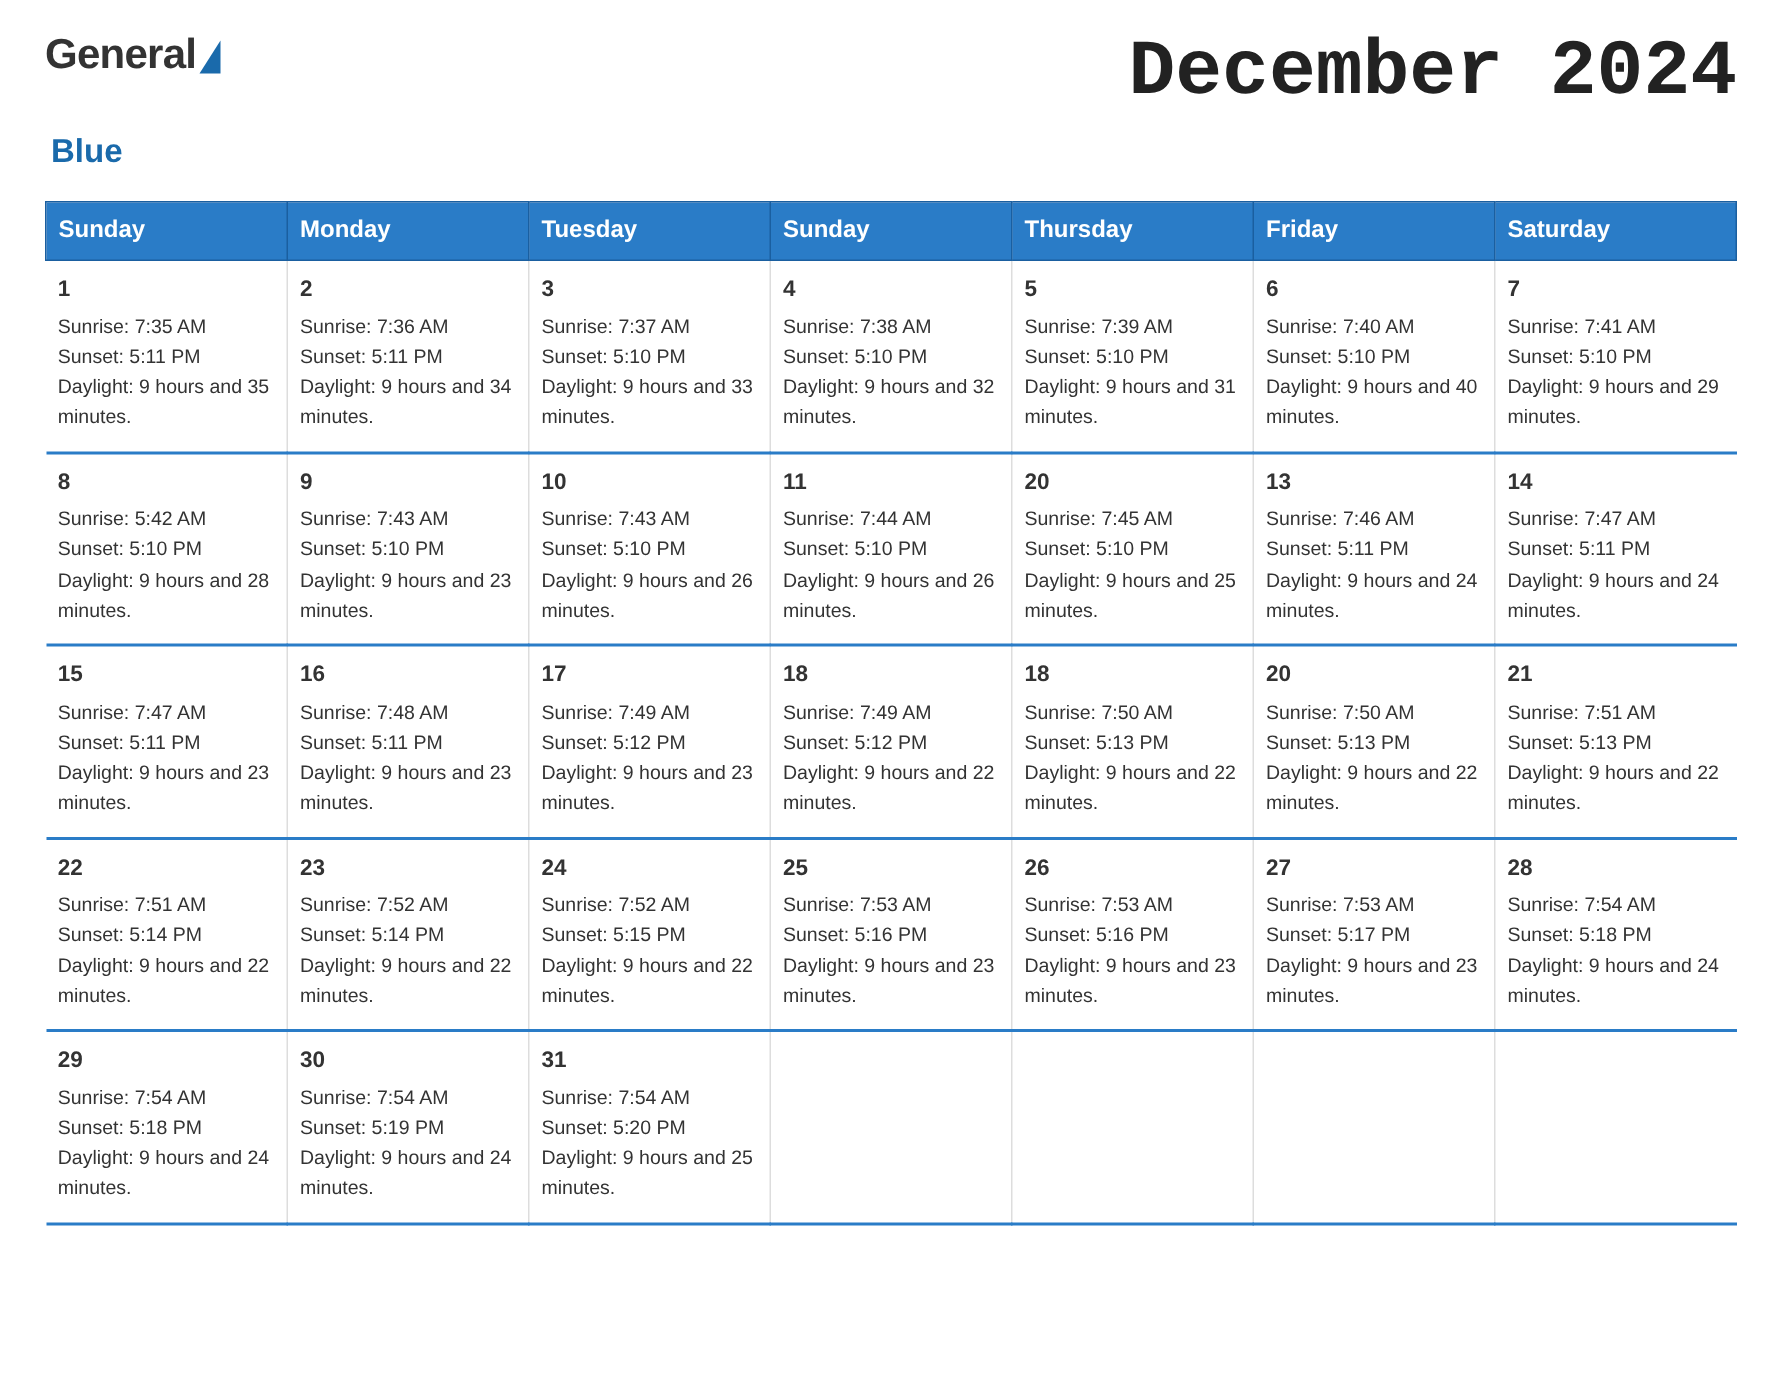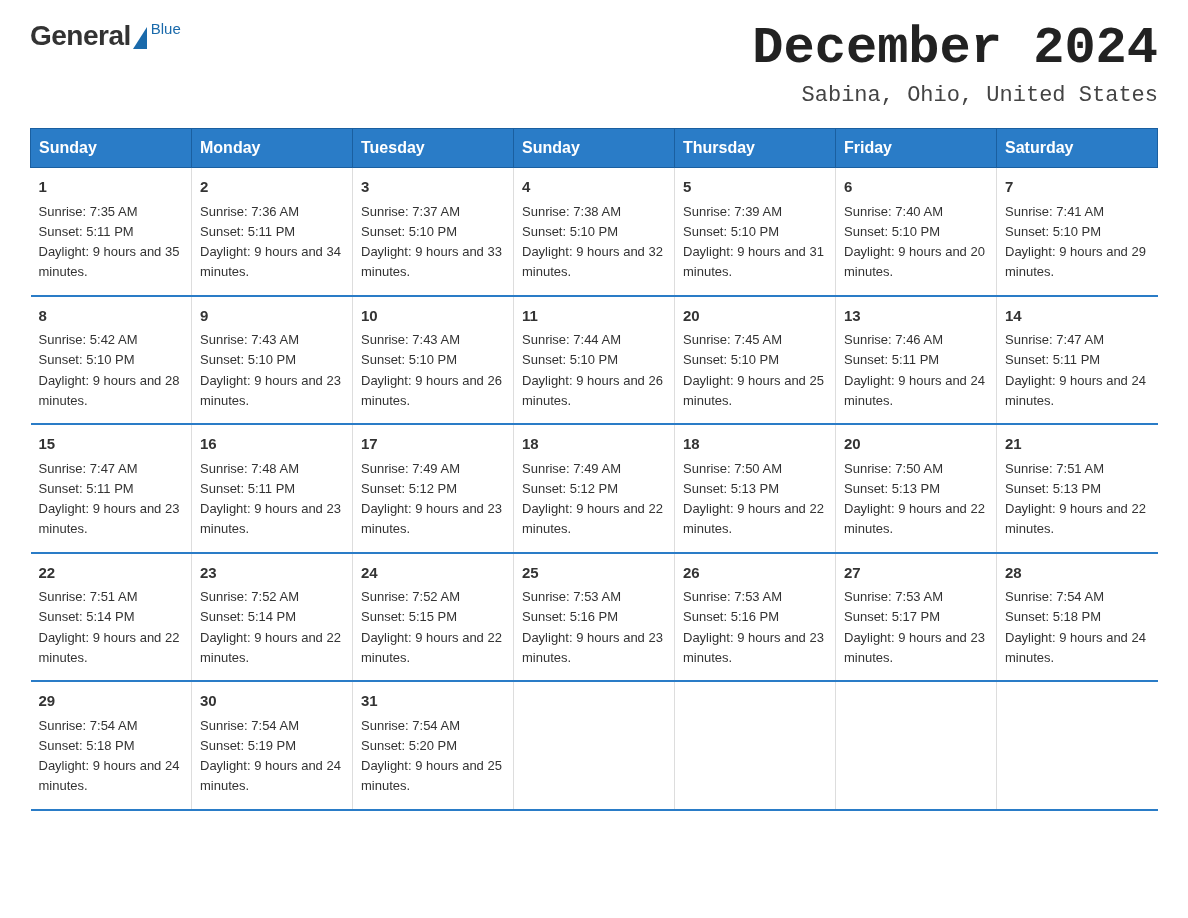--- a/index.html
+++ b/index.html
@@ -11,21 +11,21 @@
       min-height: 918px;
     }
     .header {
       display: flex;
       justify-content: space-between;
       align-items: flex-start;
       margin-bottom: 20px;
     }
     .logo {
       display: flex;
-      flex-direction: row;
+      flex-direction: column;
       align-items: flex-start;
     }
     .logo-top {
       display: flex;
       align-items: center;
     }
     .logo-general {
       font-size: 28px;
       font-weight: bold;
       color: #333;
@@ -33,24 +33,25 @@
     }
     .logo-triangle {
       width: 0;
       height: 0;
       border-left: 14px solid transparent;
       border-bottom: 22px solid #1a6aab;
       margin-left: 2px;
       margin-top: 4px;
     }
     .logo-subtitle {
-      font-size: 15px;
+      font-size: 22px;
       color: #1a6aab;
-      font-weight: normal;
+      font-weight: bold;
       margin-left: 4px;
+      margin-top: 36px;
     }
     .title-section {
       text-align: right;
       font-family: Liberation Mono, monospace;
     }
     .main-title {
       font-size: 52px;
       font-weight: bold;
       color: #222;
       line-height: 1.1;
@@ -107,21 +108,20 @@
 <div class="header">
   <div class="logo">
     <div class="logo-top">
       <span class="logo-general">General</span>
       <div class="logo-triangle"></div>
     </div>
     <span class="logo-subtitle">Blue</span>
   </div>
   <div class="title-section">
     <div class="main-title">December 2024</div>
-    <div class="subtitle">Sabina, Ohio, United States</div>
   </div>
 </div>
 
 <table>
   <thead>
     <tr>
     <th>Sunday</th>
         <th>Monday</th>
         <th>Tuesday</th>
         <th>Sunday</th>
@@ -159,21 +159,21 @@
         <td>
         <span class="day-num">5</span>
         <span class="day-info">Sunrise: 7:39 AM</span><br>
         <span class="day-info">Sunset: 5:10 PM</span><br>
         <span class="day-info">Daylight: 9 hours and 31 minutes.</span>
       </td>
         <td>
         <span class="day-num">6</span>
         <span class="day-info">Sunrise: 7:40 AM</span><br>
         <span class="day-info">Sunset: 5:10 PM</span><br>
-        <span class="day-info">Daylight: 9 hours and 20 minutes.</span>
+        <span class="day-info">Daylight: 9 hours and 40 minutes.</span>
       </td>
         <td>
         <span class="day-num">7</span>
         <span class="day-info">Sunrise: 7:41 AM</span><br>
         <span class="day-info">Sunset: 5:10 PM</span><br>
         <span class="day-info">Daylight: 9 hours and 29 minutes.</span>
       </td>
       </tr>
       <tr>
         <td>

